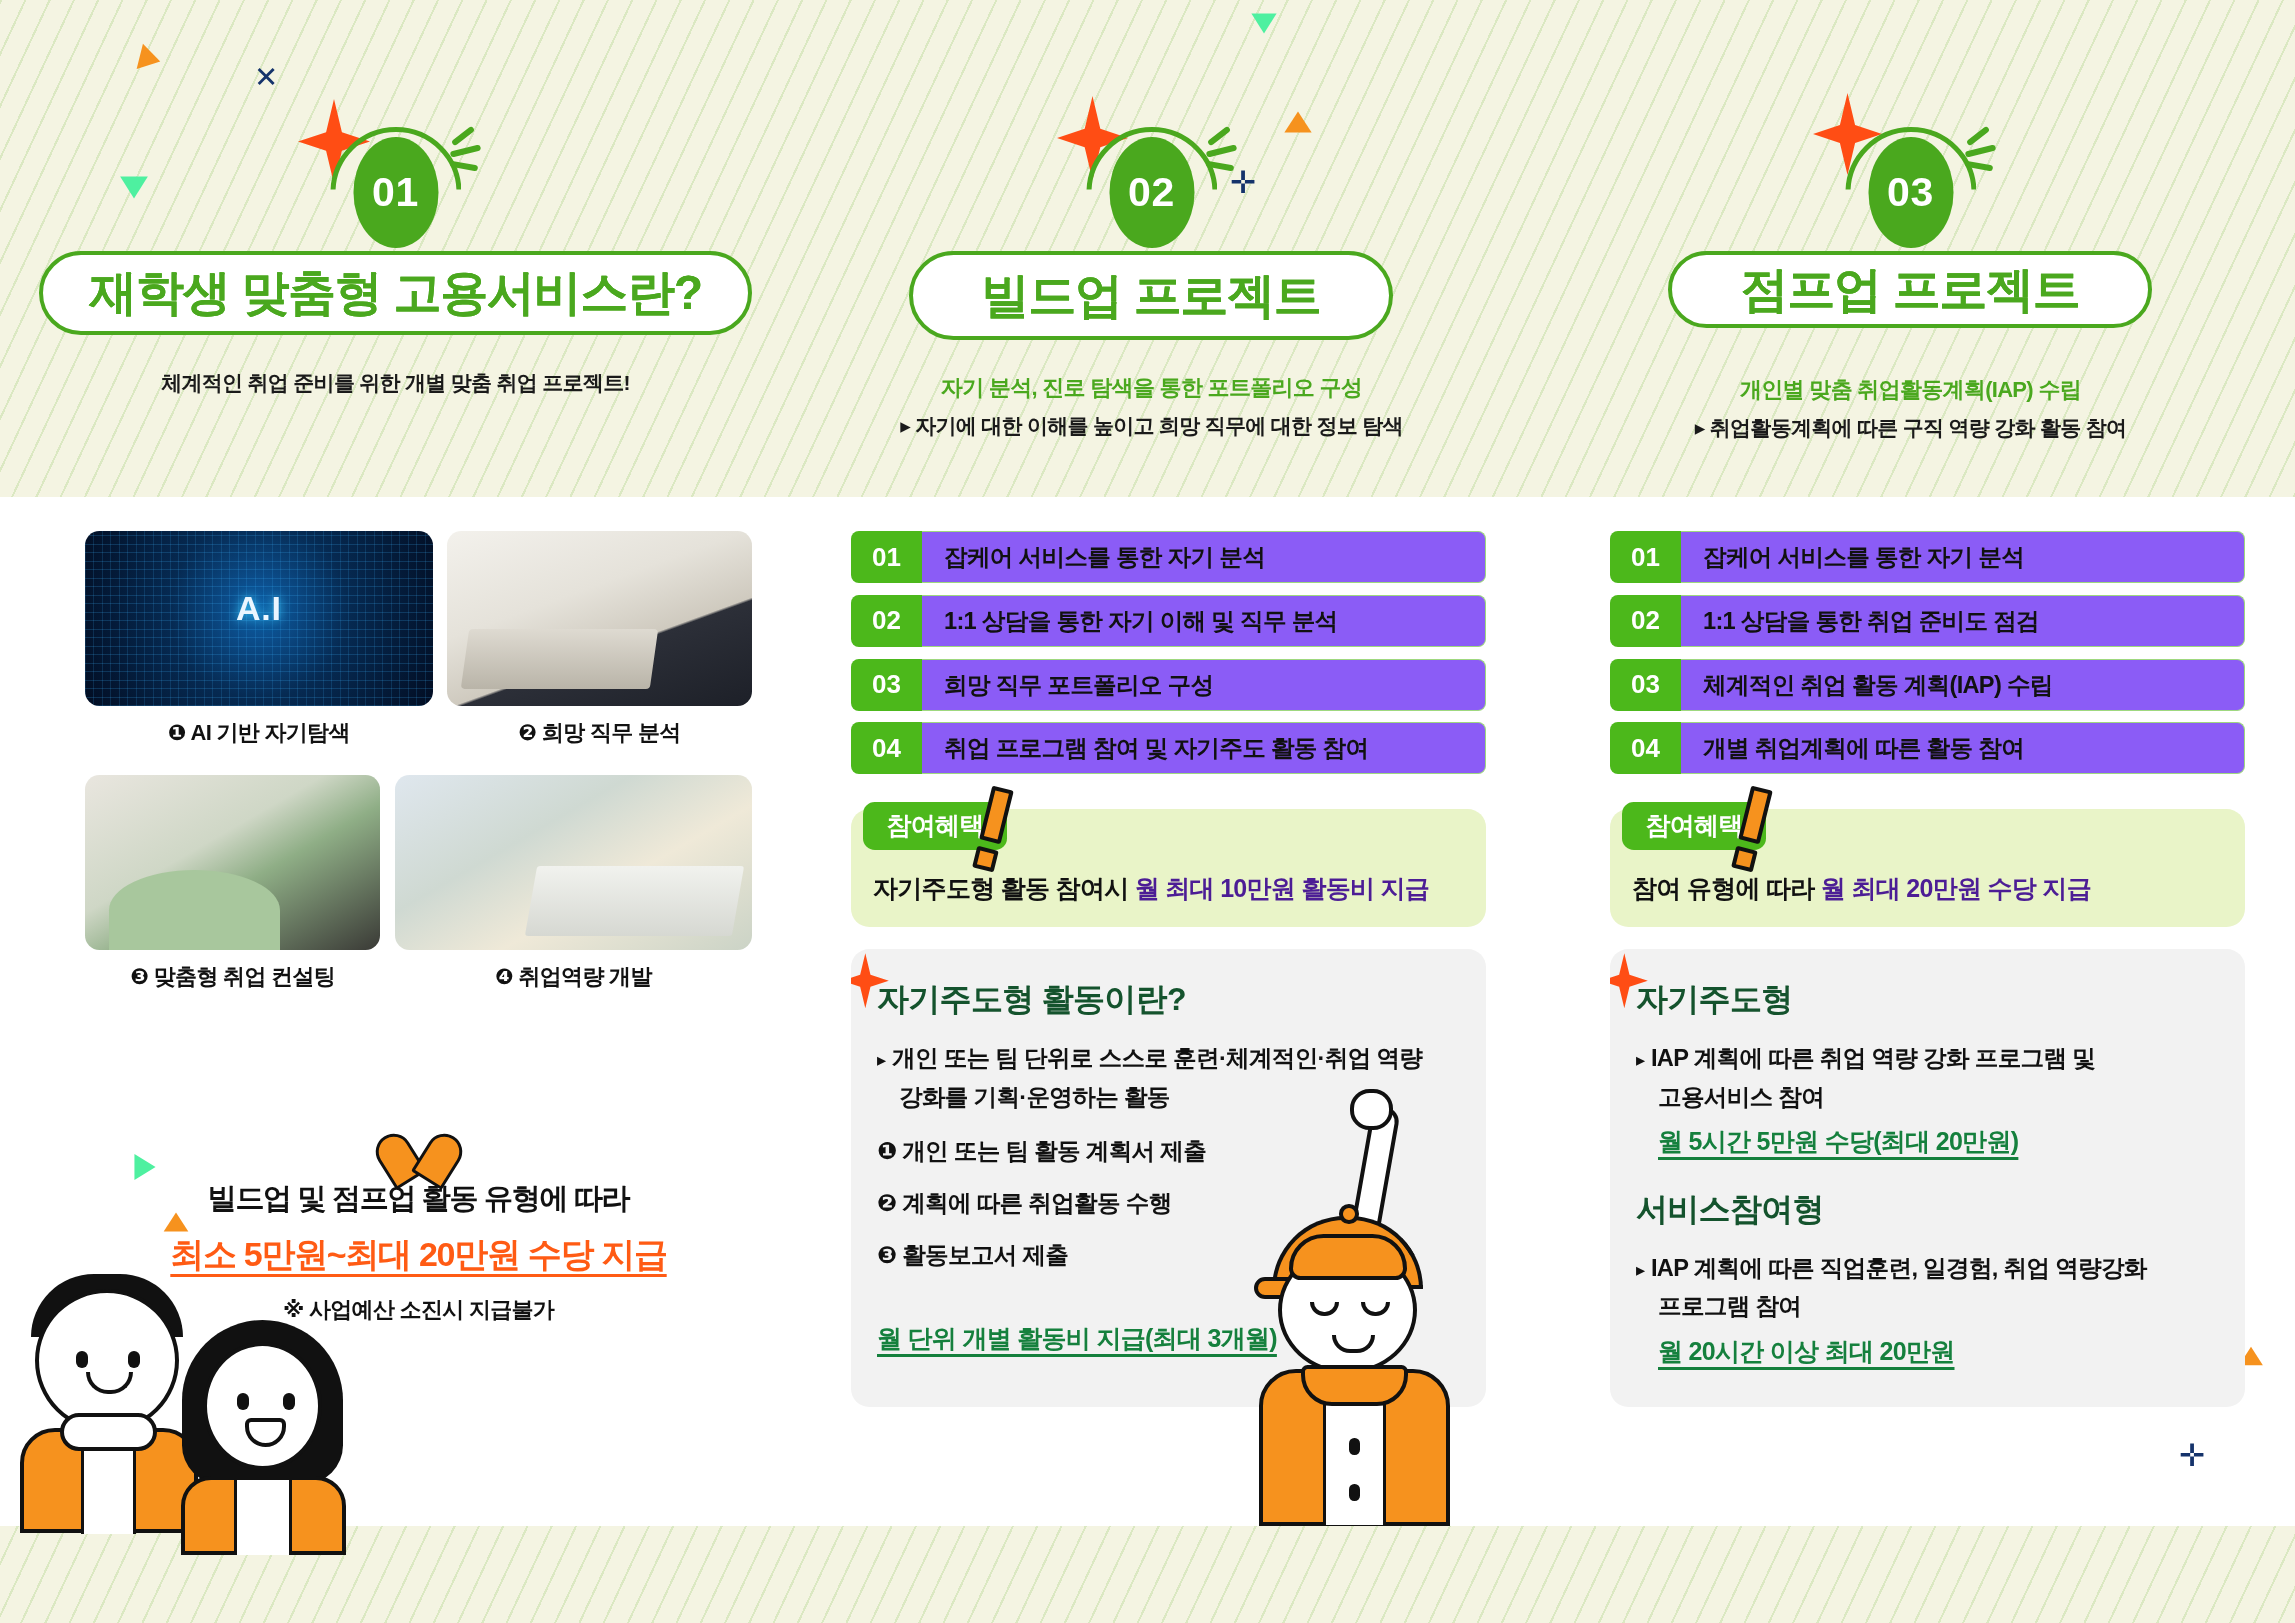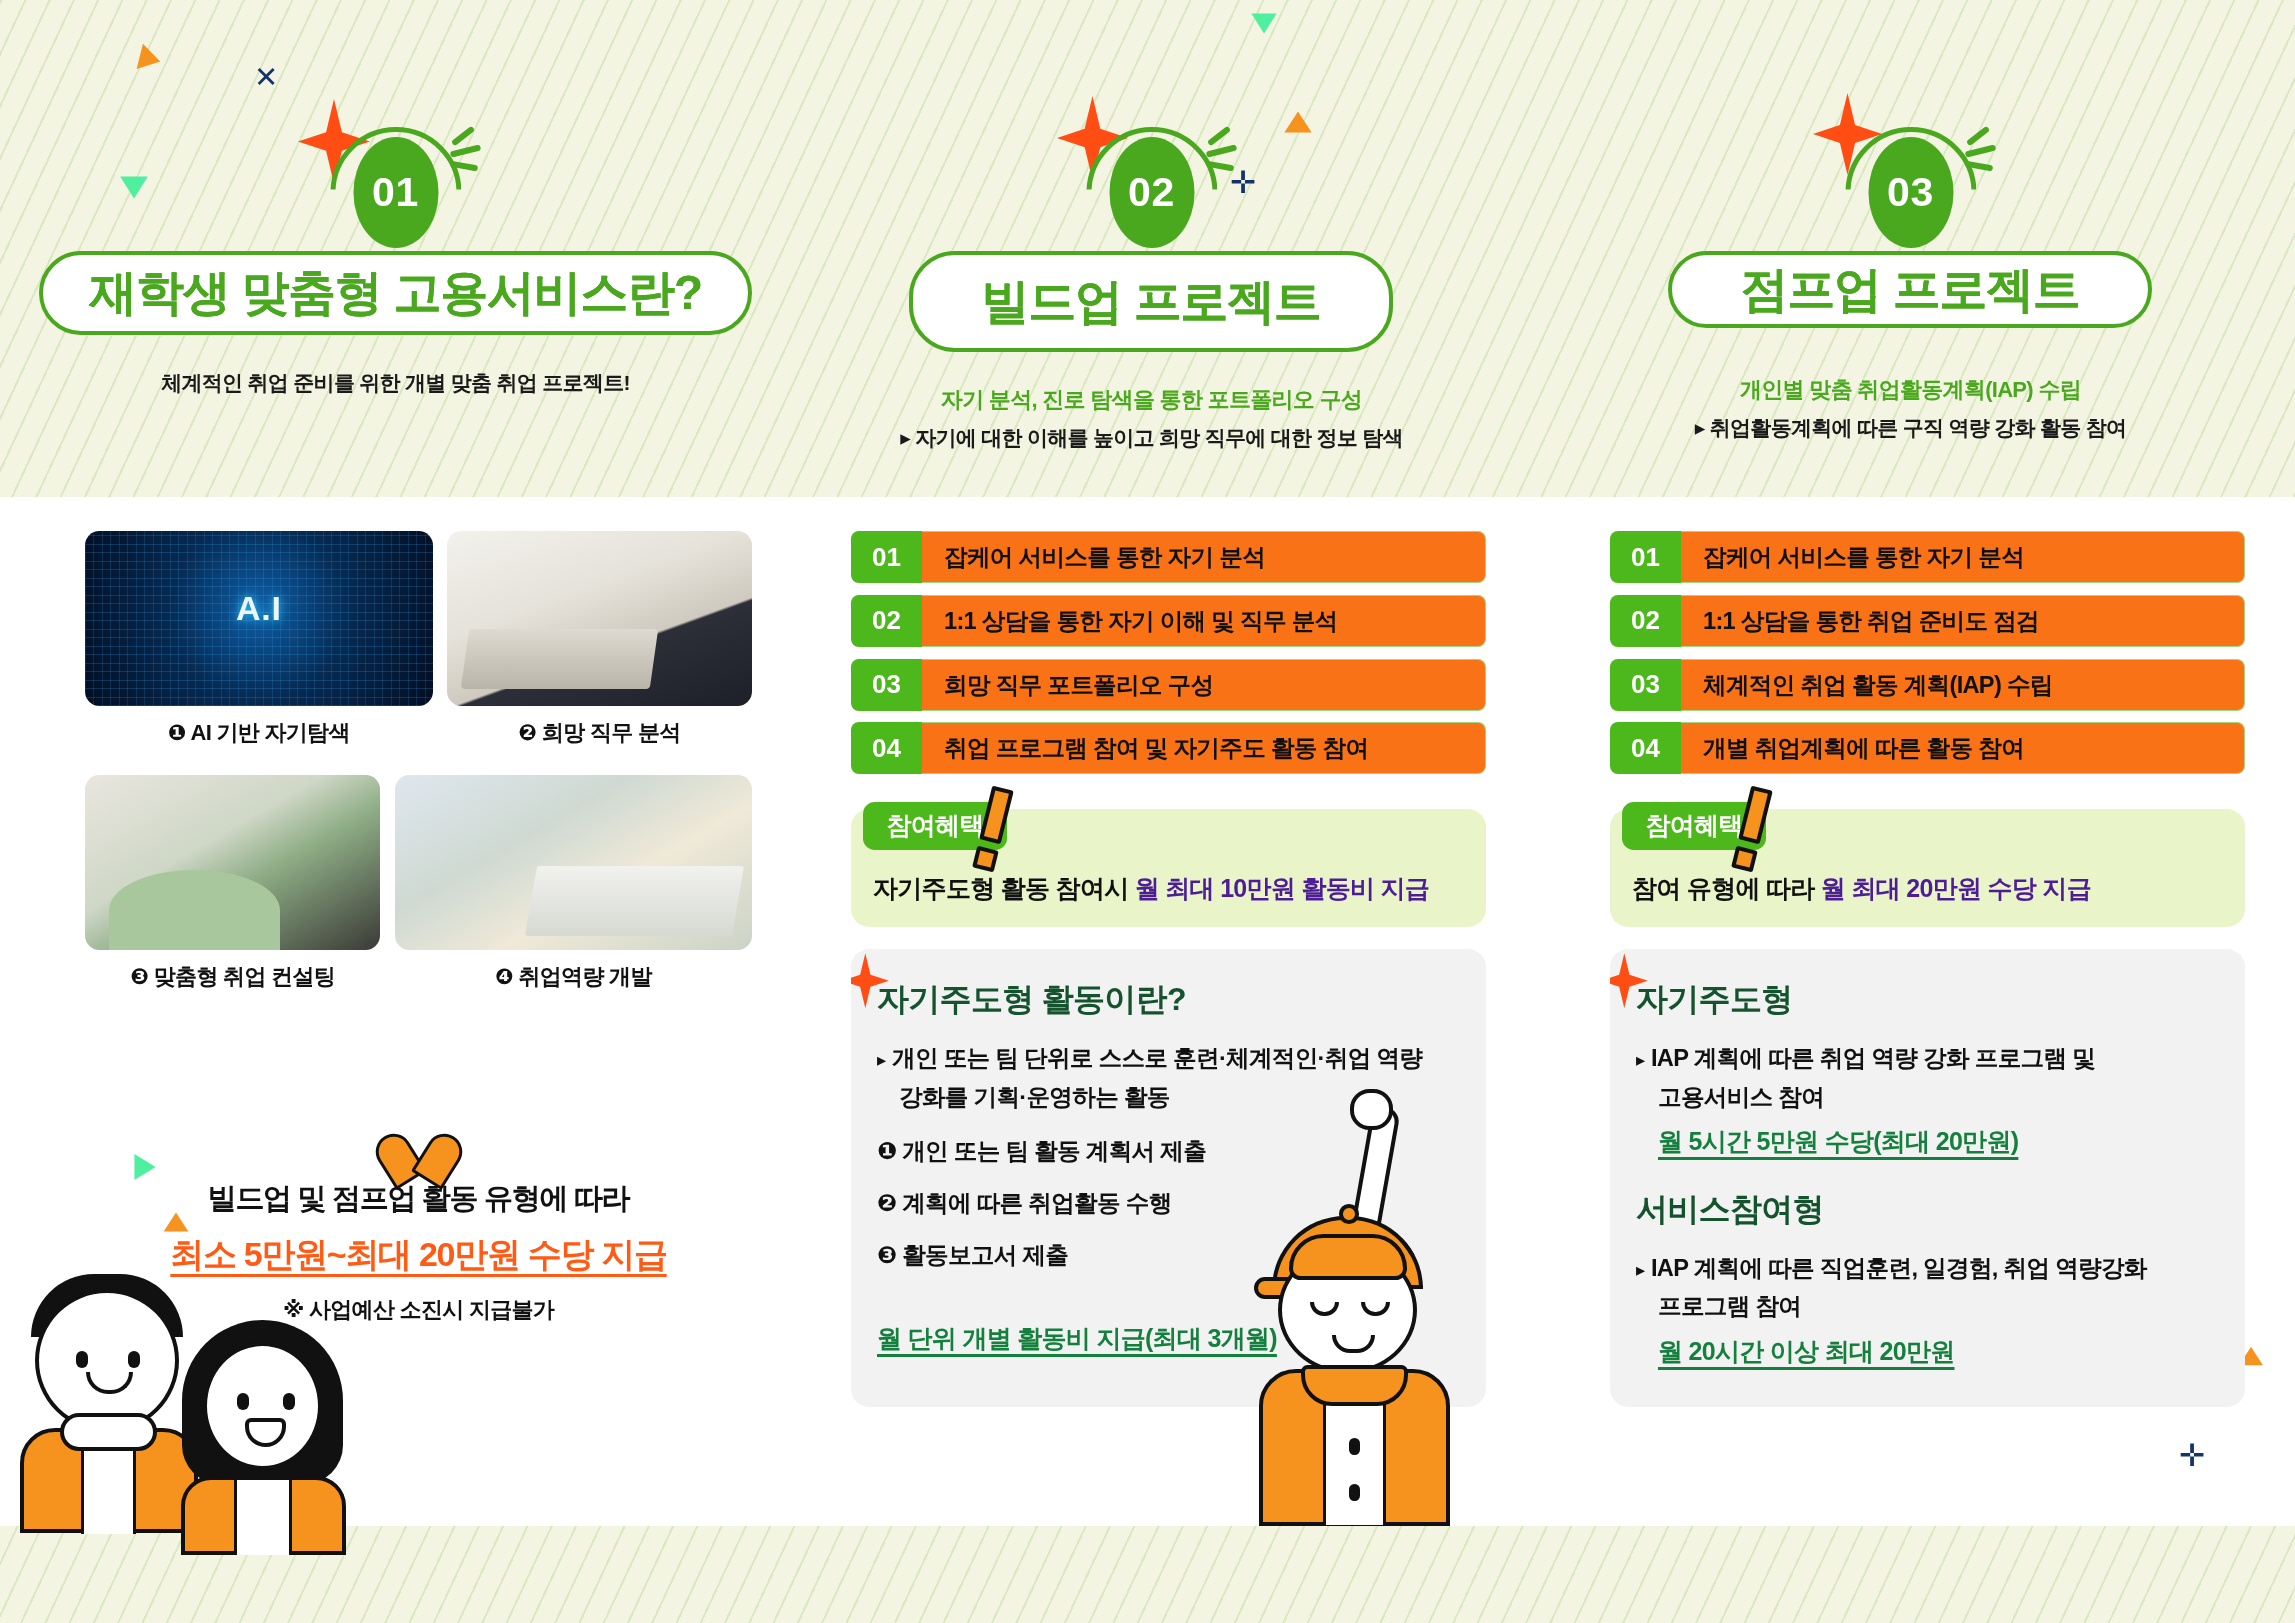--- a/index.html
+++ b/index.html
@@ -137,21 +137,21 @@
 
   
   .steprow{ display:flex; align-items:stretch; margin-bottom:11.8px; }
   .stepnum{
     width:71px; background:#4cb81b; color:#fff;
     border-radius:7.9px 0 0 7.9px;
     display:flex; align-items:center; justify-content:center;
     font-size:26px; font-weight:bold;
   }
   .steptxt{
-    flex:1; background:#f97316; border:1.3px solid #9fd87f; border-left:none;
+    flex:1; background:#8b5cf6; border:1.3px solid #9fd87f; border-left:none;
     border-radius:0 7.9px 7.9px 0;
     display:flex; align-items:center;
     padding-left:22px;
     font-size:23.6px; font-weight:bold; color:#111; letter-spacing:-0.7px;
   }
 
   
   .benefit{ position:relative; margin-top:35px; }
   .benefit-tag{
     position:absolute; top:-7.9px; left:11.8px; z-index:4;
@@ -324,21 +324,21 @@
 <div class="hdr" style="left:857px;top:137px;width:589px;">
   <div class="badge-wrap">
     <div class="badge-arc"></div>
     <div class="badge">02</div>
     <div class="badge-rays">
         <span></span>
         <span></span>
         <span></span>
       </div>
   </div>
-  <div class="title-pill" style="margin-top:-17px;height:101px;width:484px;margin-left:52px;">빌드업 프로젝트</div>
+  <div class="title-pill" style="margin-top:-17px;height:89px;width:484px;margin-left:52px;">빌드업 프로젝트</div>
   <div class="subtitle" style="margin-top:33px;">자기 분석, 진로 탐색을 통한 포트폴리오 구성</div>
   <div class="subnote" style="margin-top:9.2px;">▸ 자기에 대한 이해를 높이고 희망 직무에 대한 정보 탐색</div>
 </div>
 
 <div class="col" style="left:851px;top:531px;width:635px;">
   <div class="steprow" style="height:52px;">
     <div class="stepnum">01</div>
     <div class="steptxt">잡케어 서비스를 통한 자기 분석</div>
   </div>
   <div class="steprow" style="height:52px;">

